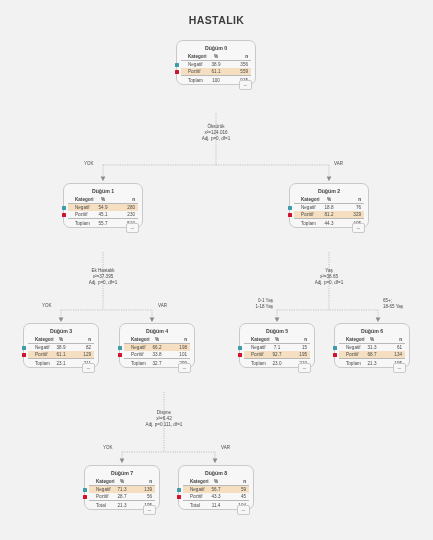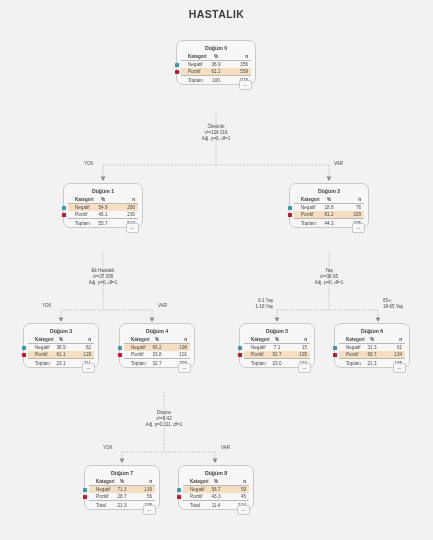--- a/index.html
+++ b/index.html
@@ -10,21 +10,21 @@
     color:#4a4a4a;
     overflow:hidden;
     position:relative;
   }
   #canvas{position:absolute;inset:0;}
   svg.links{position:absolute;left:0;top:0;width:433px;height:540px;pointer-events:none;}
 
   .title{
     position:absolute;
     width:100%;
-    top:8px;
+    top:14px;
     text-align:center;
     font-size:10.5px;
     font-weight:bold;
     color:#3d3d3d;
     letter-spacing:.4px;
   }
 
   
   .node{
     position:absolute;

